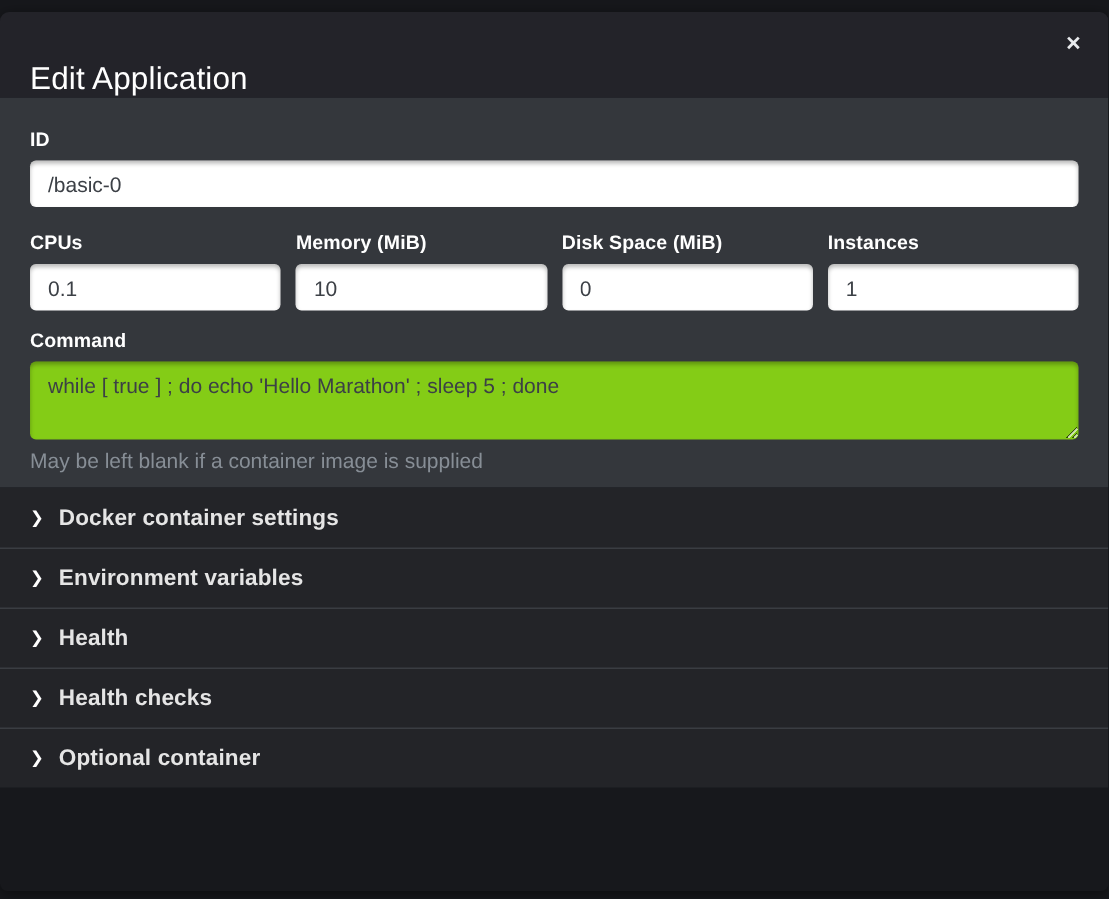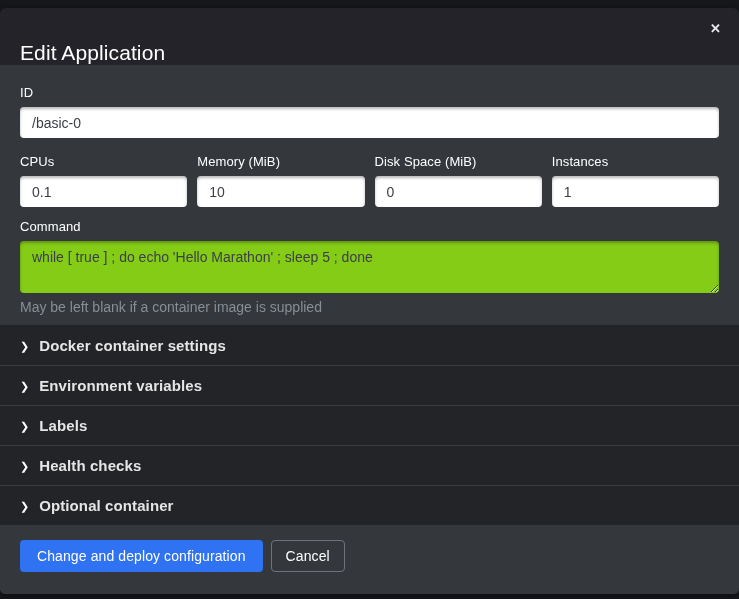--- a/index.html
+++ b/index.html
@@ -32,21 +32,21 @@
     font-family:"Liberation Sans", sans-serif;
   }
   
   .modal-body {
     background:#34373c; flex:0 0 auto;
     padding:20px 20px 10px 20px;
   }
   .form-group { margin-bottom:16px; }
   .form-group:last-child { margin-bottom:0; }
   .field-label {
-    display:block; color:#ffffff; font-size:13px; font-weight:400;
+    display:block; color:#ffffff; font-size:13px; font-weight:700;
     margin-bottom:7px; letter-spacing:0.1px;
   }
   .text-input {
     width:100%; height:31px;
     background:#ffffff; border:none; border-radius:4px;
     box-shadow:inset 0 2px 3px rgba(0,0,0,0.28);
     padding:0 12px; font-size:14px; color:#3c4046;
     font-family:"Liberation Sans", sans-serif;
     outline:none;
   }
@@ -142,30 +142,26 @@
     <div class="accordion-row">
       <span class="chevron">❯</span>
       <span class="accordion-label">Docker container settings</span>
     </div>
     <div class="accordion-row">
       <span class="chevron">❯</span>
       <span class="accordion-label">Environment variables</span>
     </div>
     <div class="accordion-row">
       <span class="chevron">❯</span>
-      <span class="accordion-label">Labels</span>
+      <span class="accordion-label">Health</span>
     </div>
     <div class="accordion-row">
       <span class="chevron">❯</span>
       <span class="accordion-label">Health checks</span>
     </div>
     <div class="accordion-row">
       <span class="chevron">❯</span>
       <span class="accordion-label">Optional container</span>
     </div>
   </div>
 
-  <div class="modal-footer">
-    <button class="btn btn-primary">Change and deploy configuration</button>
-    <button class="btn btn-default">Cancel</button>
-  </div>
 
 </div>
 
 </body></html>

